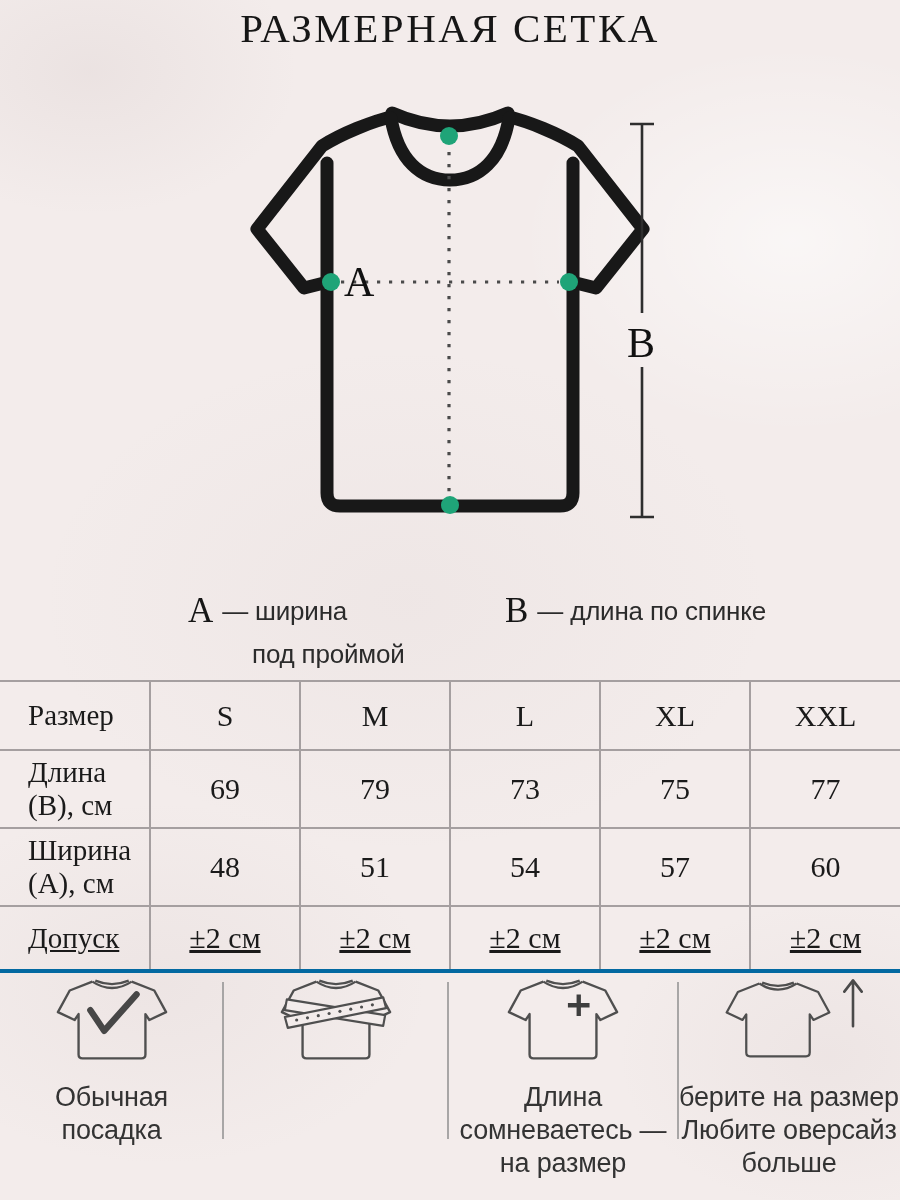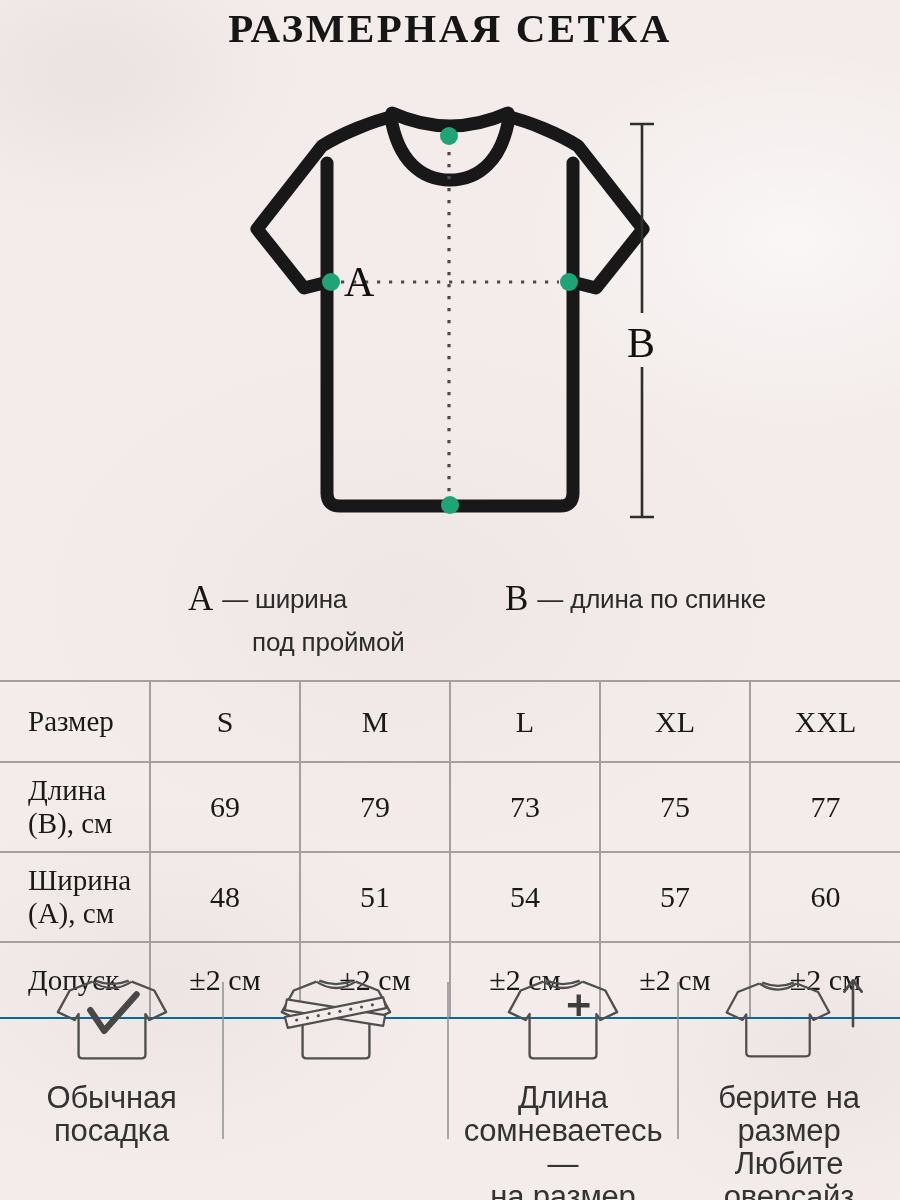--- a/index.html
+++ b/index.html
@@ -19,71 +19,71 @@
       radial-gradient(ellipse 420px 300px at 88% 20%, rgba(255,255,255,0.55), transparent 65%),
       radial-gradient(ellipse 520px 360px at 45% 50%, rgba(185,165,165,0.08), transparent 70%),
       radial-gradient(ellipse 380px 260px at 18% 82%, rgba(185,165,165,0.10), transparent 70%),
       radial-gradient(ellipse 300px 220px at 92% 88%, rgba(185,165,165,0.10), transparent 70%);
   }
   .abs{position:absolute;}
   
   #title{
     top:4px;left:0;width:900px;text-align:center;
     font-family:"Liberation Serif",serif;
-    font-size:41px;font-weight:700;letter-spacing:2.5px;color:#161616;
+    font-size:41px;font-weight:400;letter-spacing:2.5px;color:#161616;
     z-index:2;
   }
   
   #diagram-svg{top:95px;left:0;z-index:1;}
   .shirt{fill:none;stroke:#181818;stroke-width:13;stroke-linecap:round;stroke-linejoin:round;}
   .dots{fill:none;stroke:#4a4a4a;stroke-width:3.2;stroke-dasharray:3.2 8.8;}
   .mline{fill:none;stroke:#2e2e2e;stroke-width:2.6;}
   .mdot{fill:#1fa478;stroke:none;}
   .diag-label{
     font-family:"Liberation Serif",serif;font-size:42px;color:#111;z-index:3;line-height:1;
   }
   #label-a{top:261px;left:344px;}
   #label-b{top:322px;left:627px;}
   
-  .legend{z-index:2;color:#2b2b2b;}
+  .legend{z-index:2;color:#2b2b2b;margin-top:12px;}
   #legend-a{top:579px;left:188px;}
   #legend-b{top:579px;left:505px;}
   .lg-line1{white-space:nowrap;}
   .lg-letter{font-family:"Liberation Serif",serif;font-size:35px;color:#161616;vertical-align:-2px;}
   .lg-text{font-size:26px;margin-left:9px;letter-spacing:-0.2px;}
   .lg-line2{font-size:26px;margin-top:8px;margin-left:64px;letter-spacing:-0.2px;}
   
   #size-table{
     top:680px;left:0;width:900px;border-collapse:collapse;table-layout:fixed;z-index:2;
     font-family:"Liberation Serif",serif;color:#1a1a1a;
   }
   #size-table td{
     border-top:2px solid #a59fa0;
     text-align:center;vertical-align:middle;
-    font-size:30px;padding:11px;
+    font-size:30px;padding:5px;
   }
   #size-table tr td:first-child{
     text-align:left;padding-left:28px;font-size:29px;
   }
   #size-table td + td{border-left:2px solid #a59fa0;}
-  #size-table tr:last-child td{border-bottom:2px solid #0369a1;}
+  #size-table tr:last-child td{border-bottom:4px solid #0369a1;text-decoration:underline;}
   #size-table tr.r-head td{height:57px;}
   #size-table tr.r1 td{height:57px;}
   #size-table tr.r2 td{height:52px;}
   #size-table tr.r3 td{height:52px;}
   
   #footer{top:966px;left:0;width:900px;display:flex;z-index:2;}
   .fitem{display:flex;flex-direction:column;align-items:center;}
   .fitem.w1{width:223px;}
   .fitem.w2{width:225px;}
   .fitem.w3{width:230px;}
   .fitem.w4{width:222px;}
   .ficon{height:106px;display:flex;align-items:center;justify-content:center;margin-bottom:9px;}
   .fcap{text-align:center;}
-  .fcap p{margin:0;font-size:31px;line-height:33px;color:#333;letter-spacing:-0.2px;}
+  .fcap p{margin:0;font-size:27px;line-height:33px;color:#333;letter-spacing:-0.2px;}
   .tee{fill:none;stroke:#4f4f4f;stroke-width:2.4;stroke-linejoin:round;}
   .tee-mark{fill:none;stroke:#474747;stroke-width:6.5;stroke-linecap:round;stroke-linejoin:round;}
   .tee-plus{fill:none;stroke:#3e3e3e;stroke-width:4.4;}
   .band{fill:#f3eceb;stroke:#4f4f4f;stroke-width:2.2;stroke-linejoin:round;}
   .band-dot{fill:#4f4f4f;}
   .arrow{fill:none;stroke:#4a4a4a;stroke-width:3;stroke-linecap:round;stroke-linejoin:round;}
   .fdiv{position:absolute;top:982px;width:2px;height:157px;background:#8f8f8f;opacity:.75;z-index:2;}
   #fdiv-1{left:222px;}
   #fdiv-2{left:447px;}
   #fdiv-3{left:677px;}

